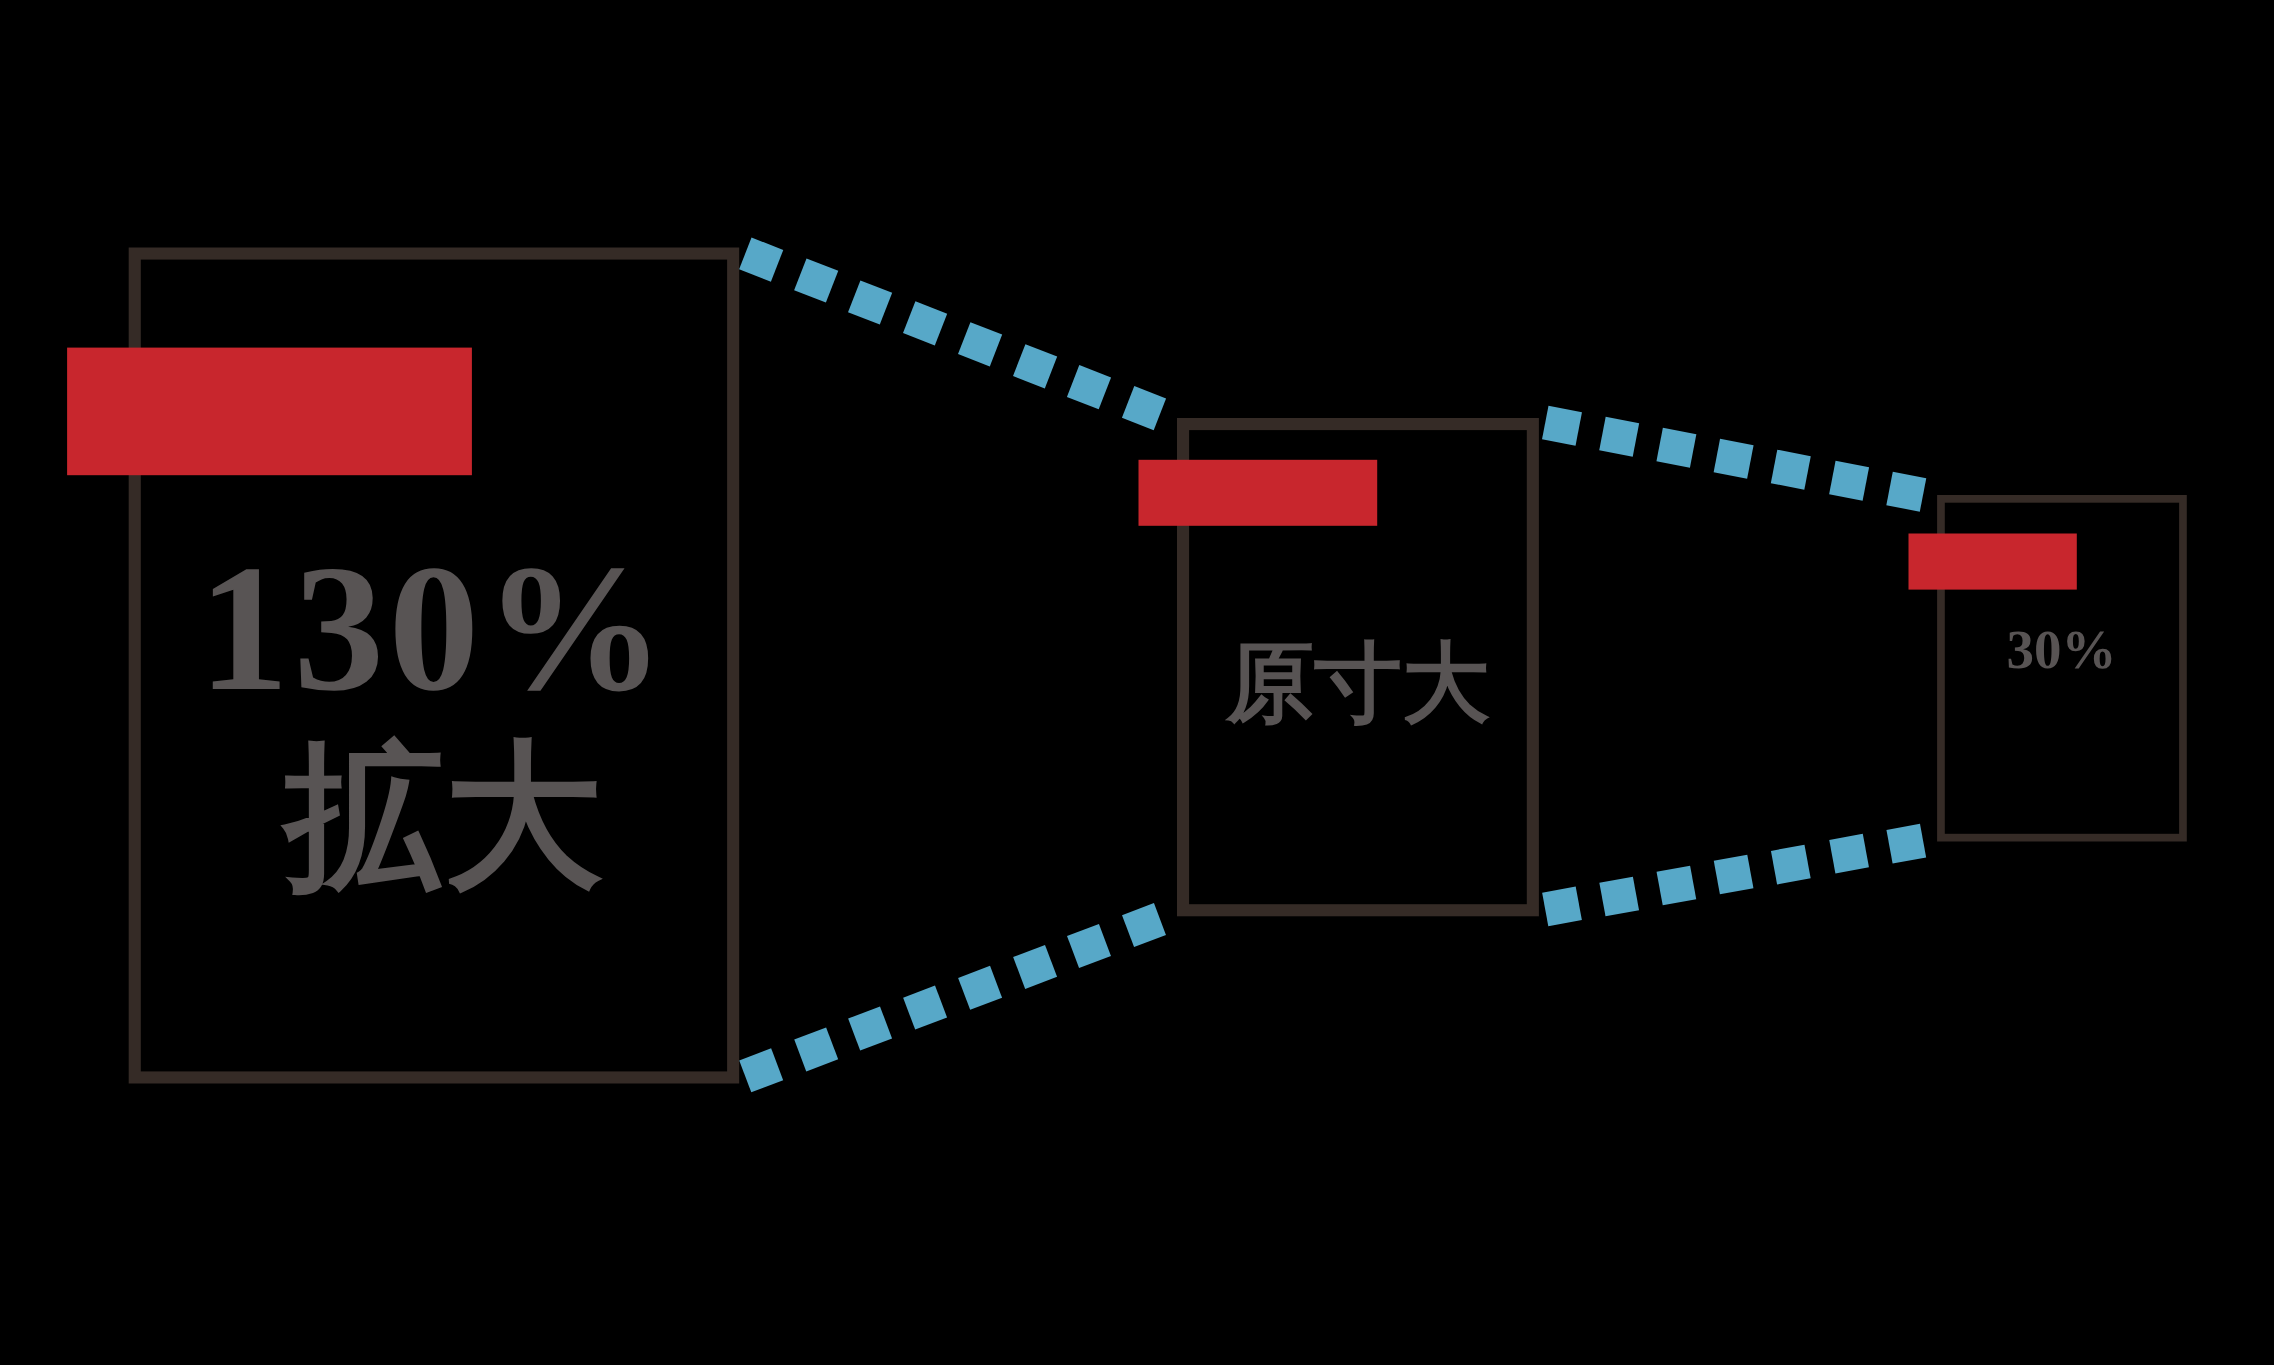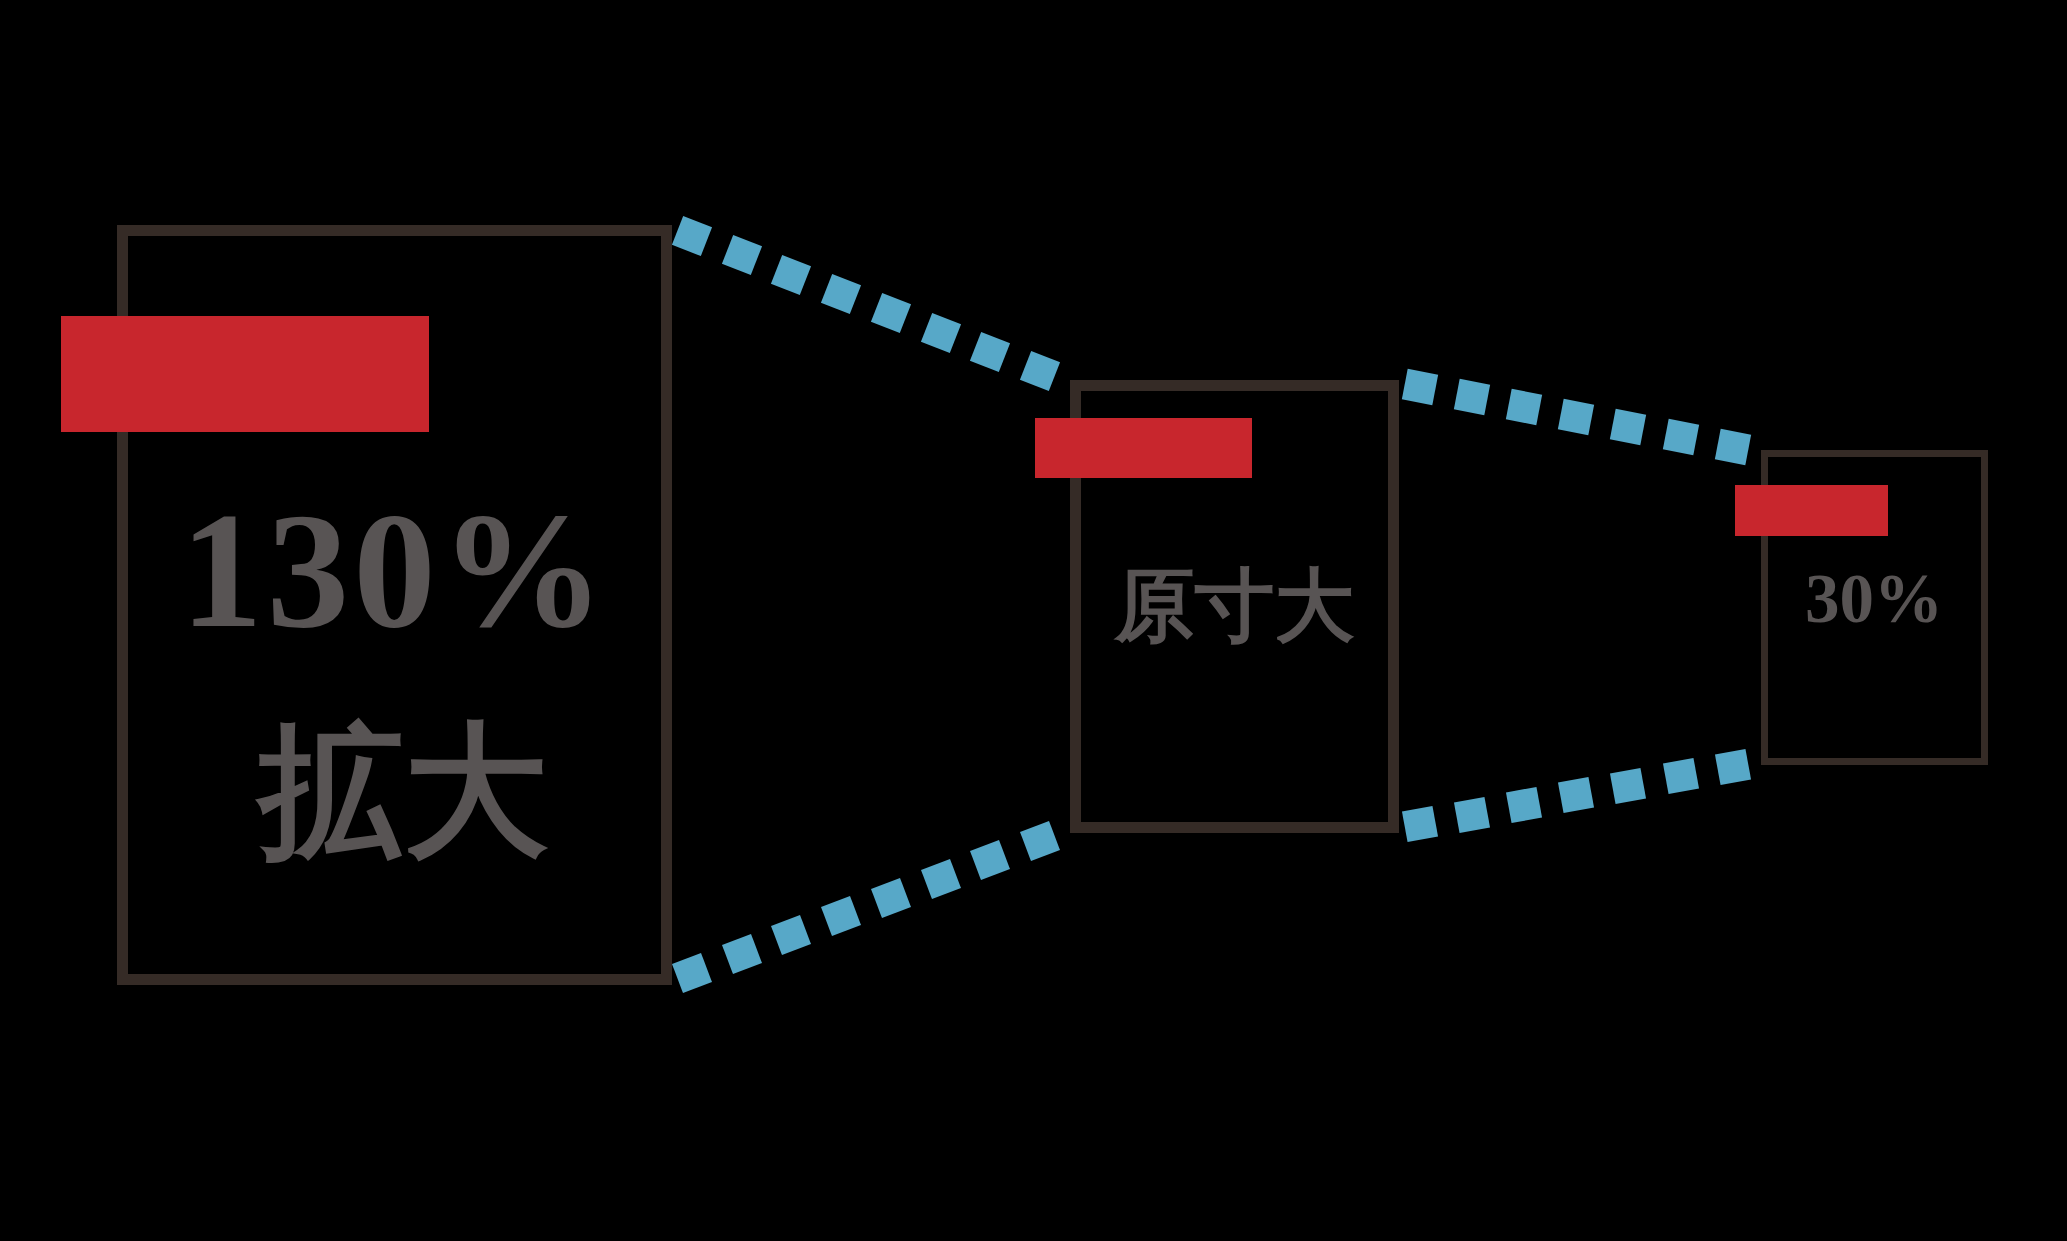--- a/index.html
+++ b/index.html
@@ -28,23 +28,23 @@
 
   .label {
     position: absolute;
     color: var(--gray, #585454);
     font-weight: bold;
     text-align: center;
     line-height: 1;
     white-space: nowrap;
   }
   #label-enlarged-percent { left: 117px;  top: 488px; width: 555px; font-size: 165px; letter-spacing: 4px; }
-  #label-enlarged-action  { left: 117px;  top: 720px; width: 573px; font-size: 145px; }
-  #label-original         { left: 1070px; top: 566px; width: 329px; font-size: 80px; }
-  #label-reduced-percent  { left: 1761px; top: 565px; width: 226px; font-size: 69px; }
+  #label-enlarged-action  { left: 117px;  top: 672px; width: 573px; font-size: 145px; }
+  #label-original         { left: 1070px; top: 582px; width: 329px; font-size: 80px; }
+  #label-reduced-percent  { left: 1761px; top: 565px; width: 226px; font-size: 50px; }
   #label-reduced-action   { left: 1761px; top: 651px; width: 227px; font-size: 62px; }
 
   #dash-layer { position: absolute; left: 0; top: 0; width: 100%; height: 100%; pointer-events: none; }
   .dash {
     position: absolute;
     width: 31px;
     height: 31px;
     background: var(--blue, #57a8c8);
   }
 </style>

